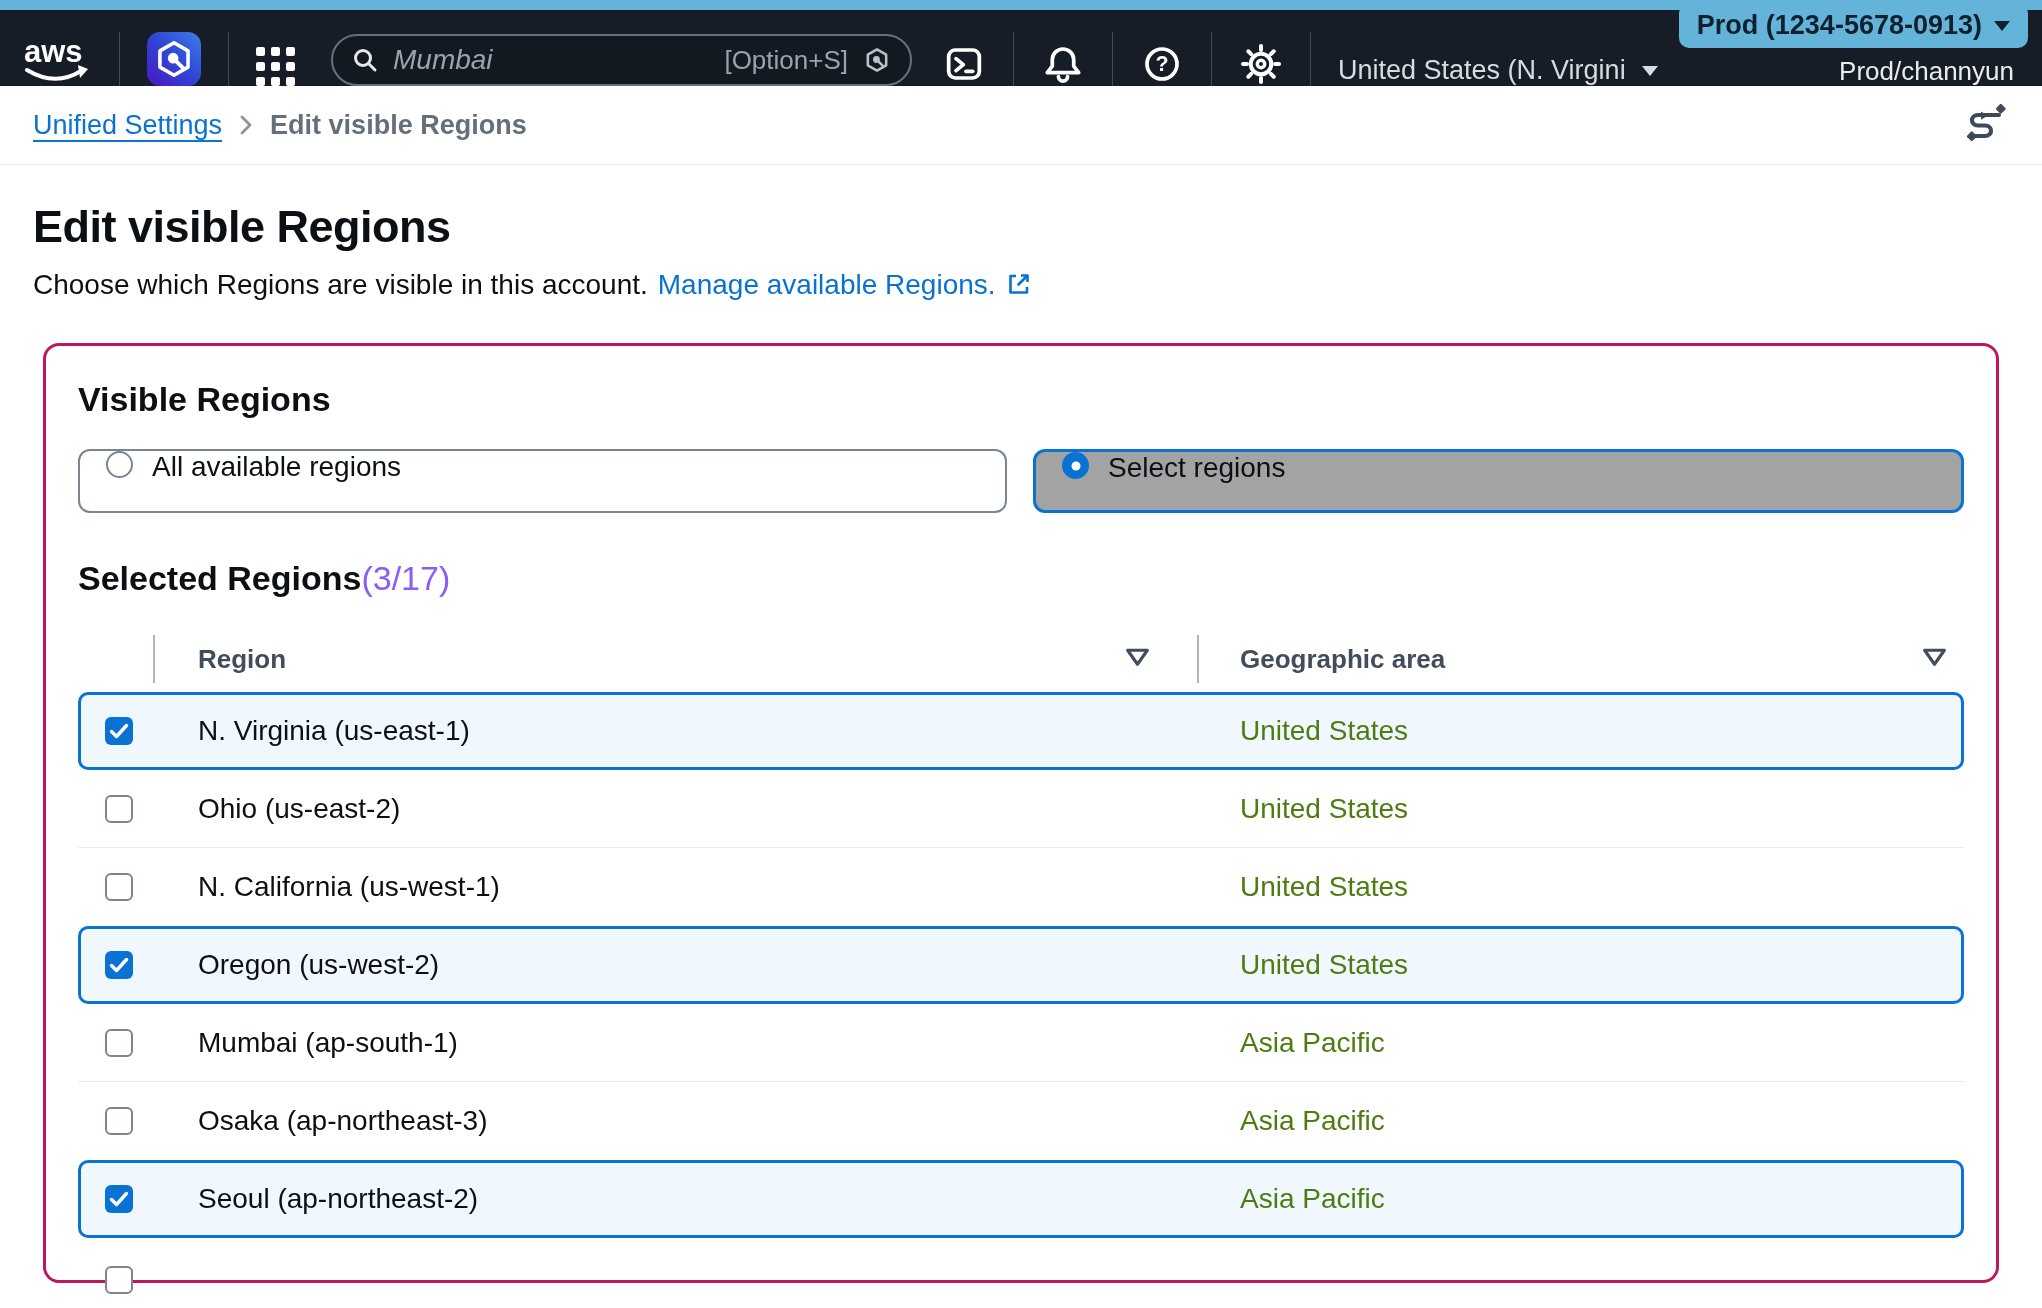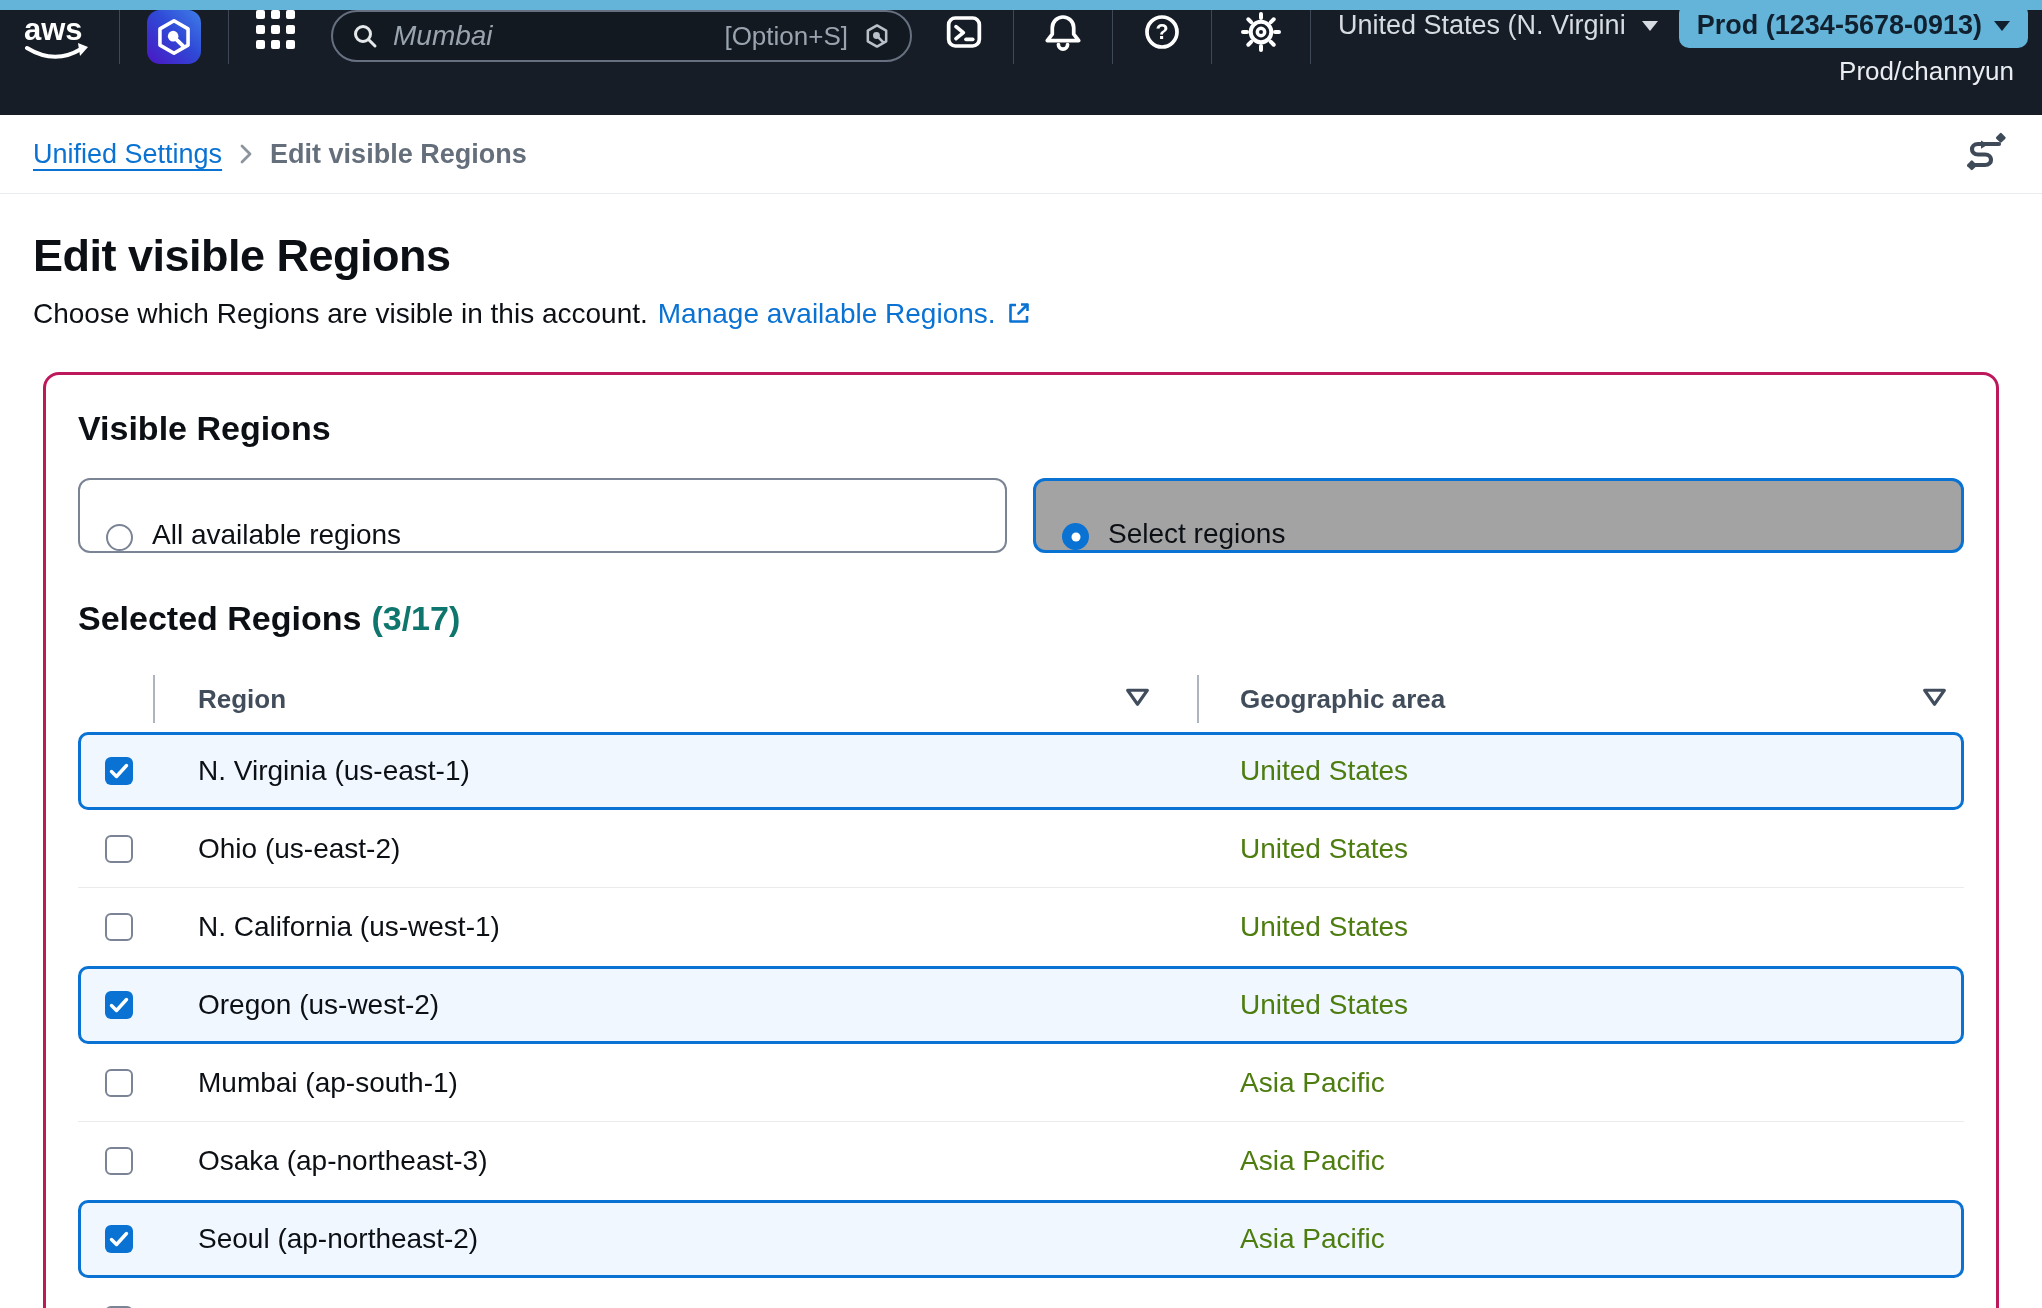--- a/index.html
+++ b/index.html
@@ -3,21 +3,21 @@
 <meta charset="utf-8">
 <style>
   html,body{margin:0;padding:0}
   body{
     width:2042px;height:1308px;overflow:hidden;background:#fff;
     font-family:"Liberation Sans", sans-serif; position:relative;
   }
   
   .top-strip{height:10px;background:#63b4d8}
   
-  .navbar{height:105px;background:#161d26;display:flex;align-items:flex-start;padding:0 22px;position:relative}
+  .navbar{height:76px;background:#161d26;display:flex;align-items:flex-end;padding:0 22px;position:relative}
   .aws-logo{width:70px;height:54px;flex:none;cursor:pointer}
   .vdiv{width:1px;height:54px;background:#3e4856;margin:0 27px;flex:none}
   .q-app{width:54px;height:54px;border-radius:13px;flex:none;cursor:pointer;
     background:linear-gradient(225deg,#3f7ee8 0%,#2f49d6 45%,#4a16c4 100%);
     display:flex;align-items:center;justify-content:center}
   .grid-icon{display:grid;grid-template-columns:repeat(3,9px);grid-gap:6px;flex:none;cursor:pointer}
   .grid-icon span{width:9px;height:9px;background:#fff;border-radius:2px}
   .searchbox{margin-left:36px;width:581px;height:52px;border:2px solid #667080;border-radius:28px;
     background:#121920;display:flex;align-items:center;padding:0 18px;box-sizing:border-box;cursor:text;flex:none}
   .search-ph{font-size:28px;font-style:italic;color:#9aa3ae;margin-left:14px}
@@ -42,30 +42,30 @@
   
   main{padding:0 33px}
   .page-title{font-size:45px;font-weight:700;color:#0c1015;margin:36px 0 0;letter-spacing:-0.5px}
   .page-desc{margin-top:16px;font-size:28px;color:#0c1015}
   .desc-link{color:#0972d3;text-decoration:none;margin-left:10px;cursor:pointer}
   .ext-ic{margin-left:10px;vertical-align:-3px}
   
   .card{margin:42px 10px 0;border:3px solid #be185d;border-radius:16px;padding:30px 32px 0;background:#fff}
   .card-heading{font-size:34px;font-weight:700;color:#0c1015;margin:4px 0 30px}
   .tiles{display:flex;gap:26px}
-  .tile{flex:1;height:75px;border:2px solid #7b8494;border-radius:12px;background:#fff;
-    display:flex;align-items:flex-end;padding-left:26px;box-sizing:border-box;cursor:pointer}
+  .tile{flex:1;height:64px;border:2px solid #7b8494;border-radius:12px;background:#fff;
+    display:flex;align-items:flex-start;padding-left:26px;box-sizing:border-box;cursor:pointer}
   .tile.selected{border:3px solid #0972d3;background:#a3a3a3;}
   .radio{width:27px;height:27px;border-radius:50%;border:2.5px solid #7b8494;background:#fff;box-sizing:border-box;flex:none;position:relative}
   .tile.selected .radio{border:none;background:#0972d3}
   .tile.selected .radio::after{content:"";position:absolute;left:50%;top:50%;transform:translate(-50%,-50%);
     width:9px;height:9px;border-radius:50%;background:#fff}
   .tile-label{font-size:28px;color:#0c1015;margin-left:19px}
   .sel-heading{margin:46px 0 0;font-size:34px;font-weight:700;color:#0c1015}
-  .sel-count{font-weight:700;color:#0f766e;margin-left:10px}
+  .sel-count{font-weight:400;color:#8b5cf6;}
   
   .rtable{margin-top:28px}
   .thead{height:66px;position:relative}
   .thead > *{position:absolute;top:50%;transform:translateY(-50%)}
   .cb{width:28px;height:28px;border-radius:6px;box-sizing:border-box;position:relative;flex:none;cursor:pointer}
   .cb.unchecked{border:2.5px solid #7b8494;background:#fff}
   .cb.checked{background:#0972d3}
   .cb.indet{background:#0972d3}
   .cb.indet::after{content:"";position:absolute;left:7px;top:12px;width:14px;height:4px;background:#fff;border-radius:2px}
   .thead .cb{left:27px}

